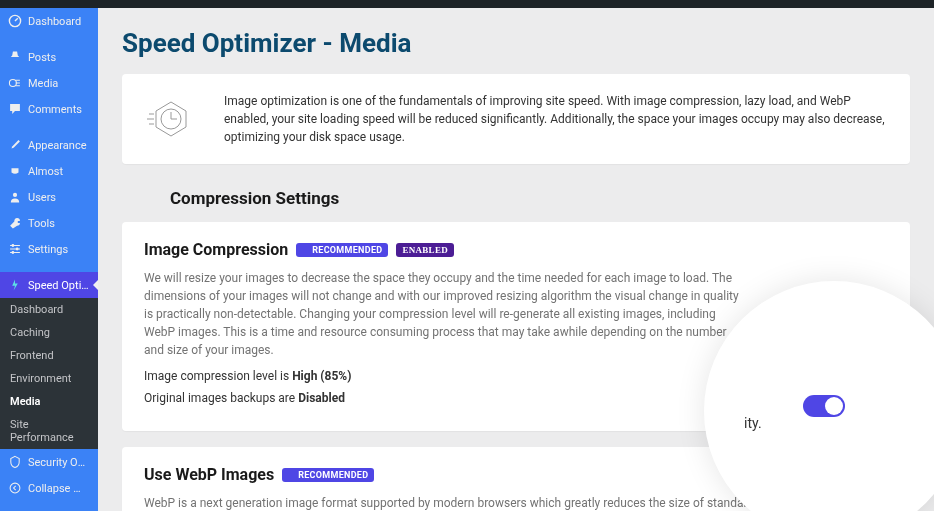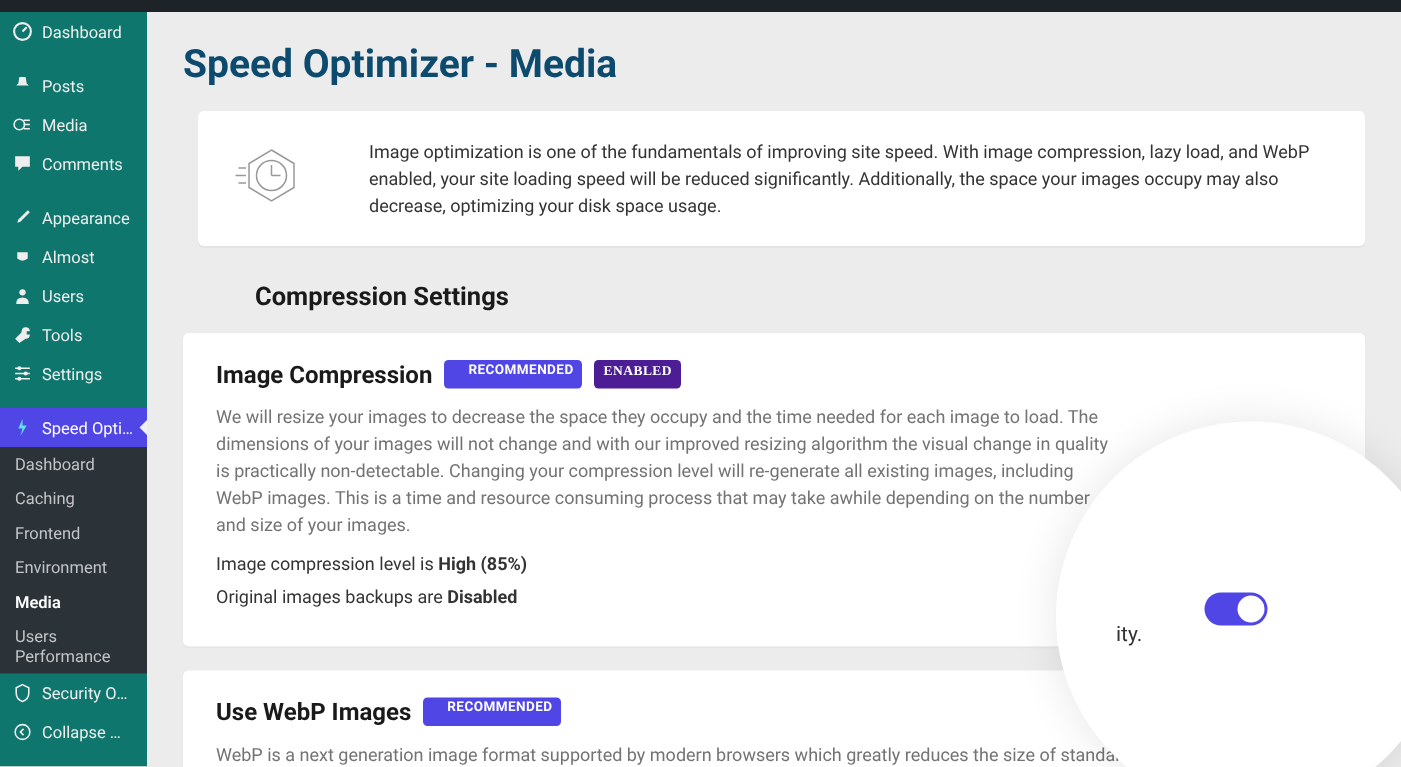--- a/index.html
+++ b/index.html
@@ -1,37 +1,37 @@
 <!DOCTYPE html>
 <html><head>
 <meta charset="utf-8">
 <style>
 * { box-sizing: border-box; margin: 0; padding: 0; }
 body { font-family: -apple-system, BlinkMacSystemFont, "Segoe UI", Roboto, sans-serif; background: #f0f0f1; width: 934px; height: 511px; overflow: hidden; position: relative; }
 .topbar { height: 8px; background: #1d2327; }
 .layout { display: flex; height: calc(100% - 8px); }
-.sidebar { width: 98px; background: #0f766e; color: #f0f0f1; font-size: 11px; overflow-y: auto; }
+.sidebar { width: 98px; background: #3b82f6; color: #f0f0f1; font-size: 11px; overflow-y: auto; }
 .sidebar::-webkit-scrollbar { display: none; }
 .nav-item { display: flex; align-items: center; padding: 6px 8px; color: #eee; cursor: pointer; gap: 6px; }
 .nav-item.active { background: #4f46e5; color: #fff; position: relative; }
 .nav-item.active::after { content: ''; position: absolute; right: 0; top: 50%; transform: translateY(-50%); border: 5px solid transparent; border-right-color: #f0f0f1; }
 .nav-icon { width: 14px; height: 14px; display: flex; align-items: center; justify-content: center; flex-shrink: 0; }
 .nav-label { white-space: nowrap; overflow: hidden; text-overflow: ellipsis; }
 .subnav { background: #2c3338; }
 .sub-item { padding: 5px 8px 5px 10px; color: #c3c4c7; cursor: pointer; font-size: 11px; }
 .sub-item.active { color: #fff; font-weight: 600; }
 .main { flex: 1; padding: 20px 24px; overflow-y: auto; background: #ececed; }
 .page-title { font-size: 26px; font-weight: 700; color: #0c4a6e; margin-bottom: 16px; }
-.info-card { background: #fff; border-radius: 4px; padding: 18px 24px; display: flex; gap: 40px; align-items: flex-start; margin-bottom: 24px; box-shadow: 0 1px 1px rgba(0,0,0,0.04); margin-left: 10px; }
+.info-card { background: #fff; border-radius: 4px; padding: 18px 24px; display: flex; gap: 28px; align-items: center; margin-bottom: 24px; box-shadow: 0 1px 1px rgba(0,0,0,0.04); }
 .info-icon { width: 50px; height: 50px; flex-shrink: 0; }
 .info-text { font-size: 12px; color: #333; line-height: 1.5; }
 .section-title { font-size: 17px; font-weight: 700; color: #1a1a1a; margin-bottom: 14px; margin-left: 48px; }
 .card { background: #fff; border-radius: 4px; padding: 18px 22px; margin-bottom: 16px; box-shadow: 0 1px 1px rgba(0,0,0,0.04); display: flex; gap: 20px; }
 .card-body { flex: 1; }
-.card-head { display: flex; gap: 8px; margin-bottom: 10px; }
+.card-head { display: flex; align-items: center; gap: 8px; margin-bottom: 10px; }
 .card-title { font-size: 16px; font-weight: 700; color: #1a1a1a; }
 .badge { font-size: 9px; font-weight: 700; padding: 2px 6px; border-radius: 3px; letter-spacing: 0.3px; }
 .badge-rec { background: #4f46e5; color: #fff; padding-left: 16px; }
 .badge-en { background: #4c1d95; color: #fff; font-family: Liberation Serif, serif; }
 .card-desc { font-size: 12px; color: #737373; line-height: 1.5; margin-bottom: 10px; }
 .card-line { font-size: 12px; color: #333; margin-bottom: 8px; }
 .card-line strong { font-weight: 700; }
 .card-actions { display: flex; align-items: center; gap: 8px; }
 .pill { background: #e8eaf6; color: #4f46e5; font-size: 10px; font-weight: 700; padding: 6px 12px; border-radius: 14px; cursor: pointer; }
 .toggle-zoom { position: absolute; right: -30px; bottom: -30px; width: 260px; height: 260px; background: #fff; border-radius: 50%; box-shadow: 0 0 30px rgba(0,0,0,0.1); display: flex; align-items: center; justify-content: center; }
@@ -134,21 +134,21 @@
           </svg>
         </span>
         <span class="nav-label">Speed Optimizer</span>
       </div>
     <div class="subnav">
       <div class="sub-item">Dashboard</div>
       <div class="sub-item">Caching</div>
       <div class="sub-item">Frontend</div>
       <div class="sub-item">Environment</div>
       <div class="sub-item active">Media</div>
-      <div class="sub-item">Users Performance</div>
+      <div class="sub-item">Site Performance</div>
     </div>
     <div class="nav-item">
         <span class="nav-icon">
           <svg width="14" height="14" viewBox="0 0 20 20" fill="currentColor">
             <path d="M10 2 L16 5 L16 10 Q16 16 10 18 Q4 16 4 10 L4 5 Z" fill="none" stroke="currentColor" stroke-width="1.5"></path>
           </svg>
         </span>
         <span class="nav-label">Security Optimizer</span>
       </div>
     <div class="nav-item">

